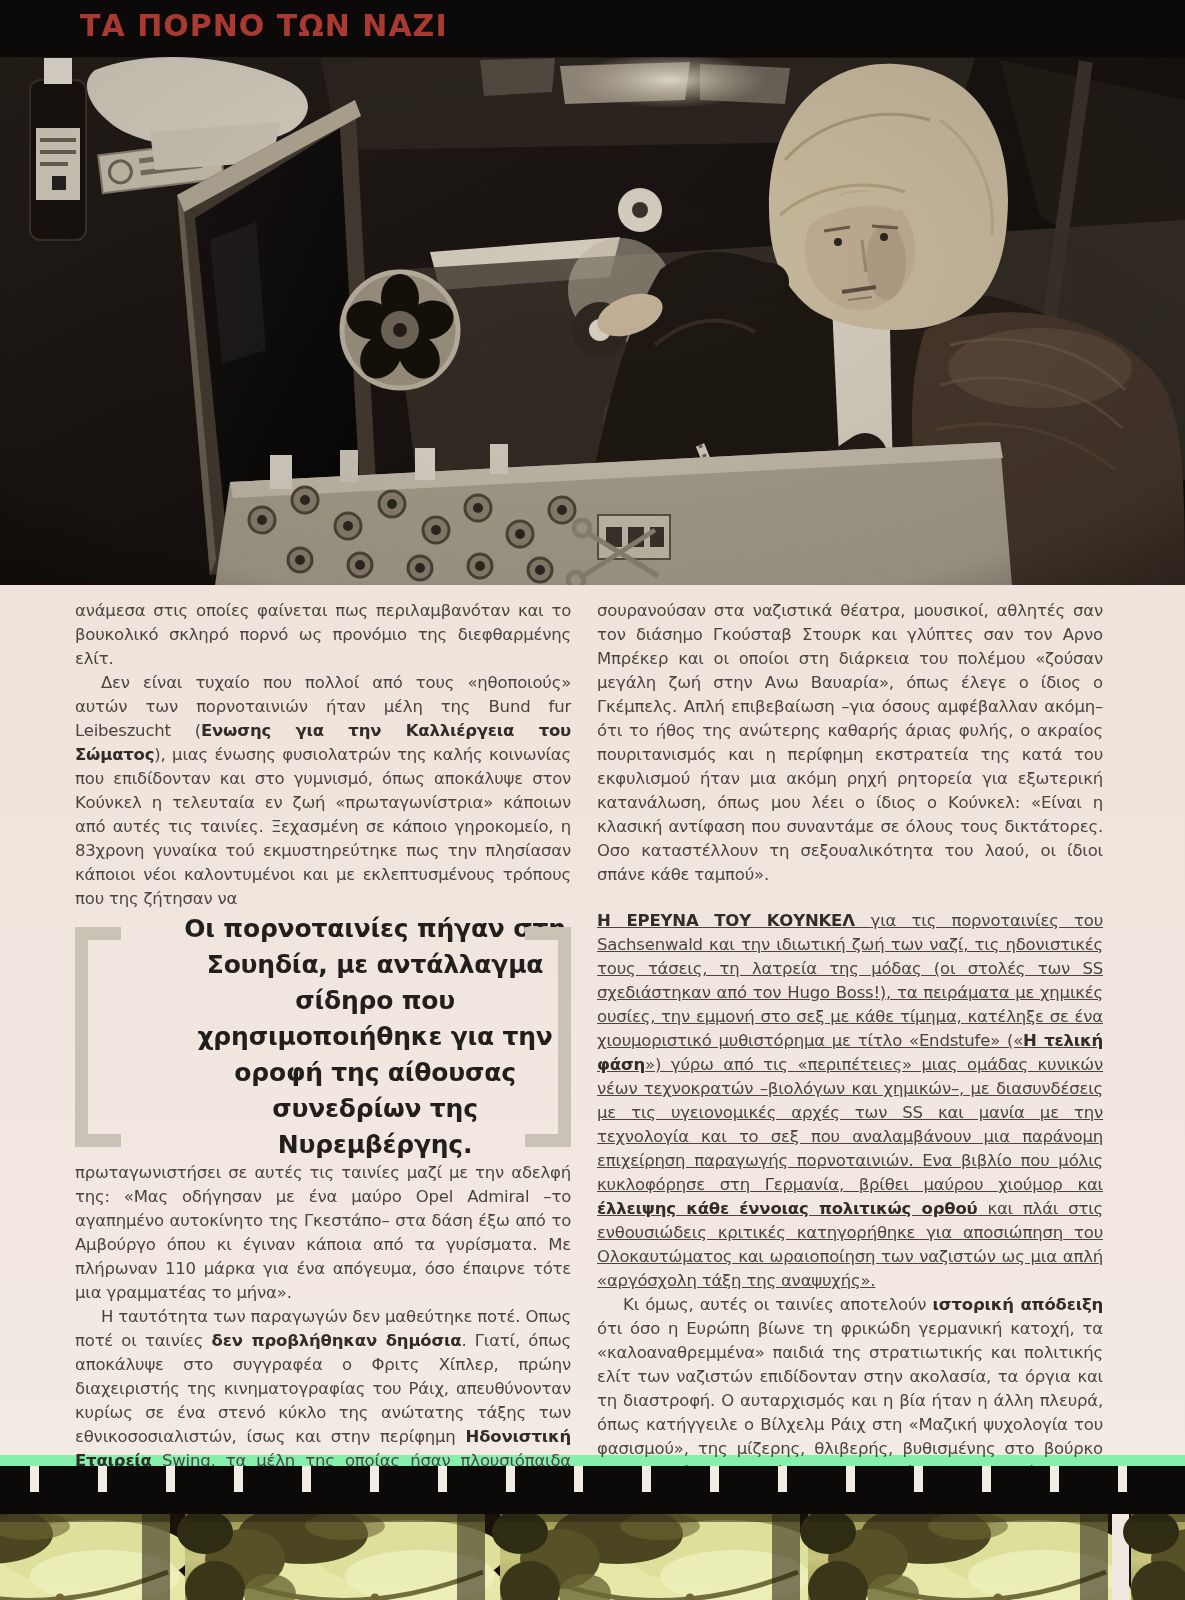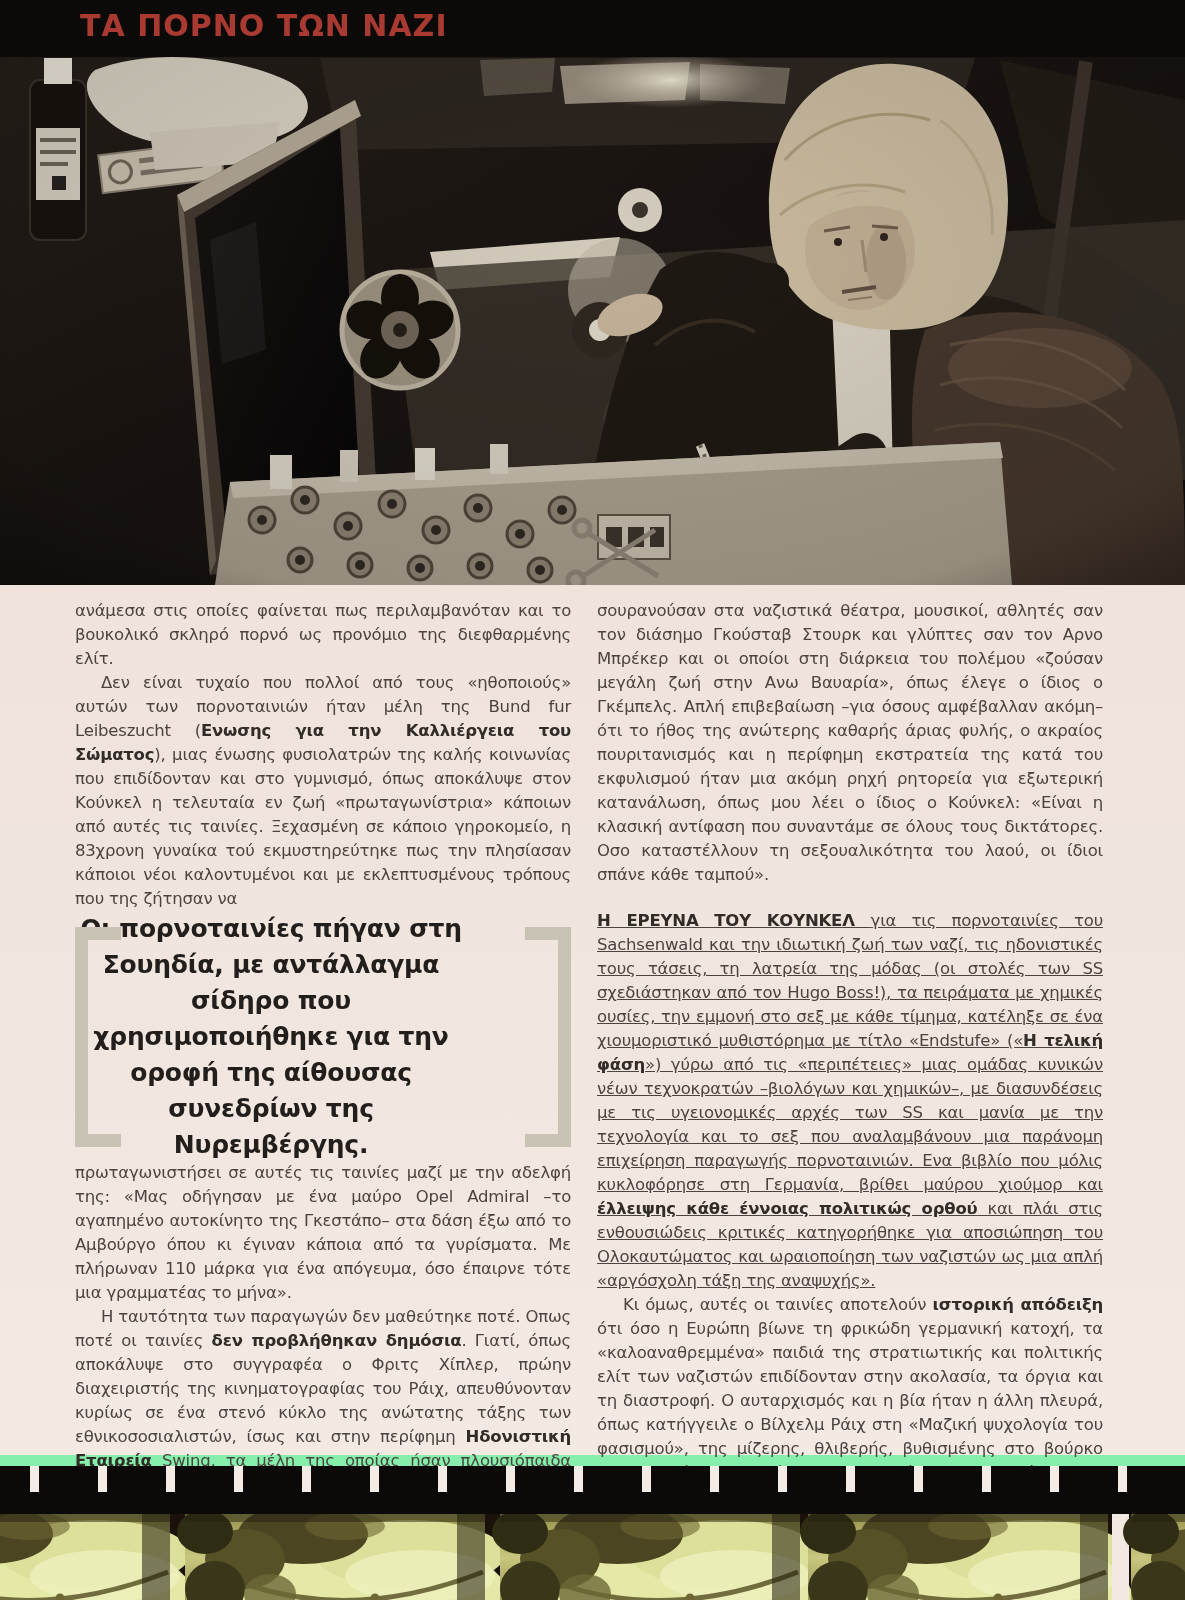--- a/index.html
+++ b/index.html
@@ -32,21 +32,21 @@
     color:#4b443e;
   }
   .body-p.indent{text-indent:26px;}
   .body-p.spaced{margin-top:22px;text-decoration:underline;}
   .body-p.last{position:relative;}
   .seg-b{font-weight:700;color:#322c27;}
   .seg-i{}
   
   .pull-quote{
     position:relative;margin:12px 0 10px 0;height:228px;
-    display:flex;align-items:center;justify-content:flex-start;
+    display:flex;align-items:center;justify-content:flex-end;
   }
   .quote-text{
     margin:0;max-width:392px;
     font-size:25px;line-height:36px;font-weight:700;
     text-align:center;color:#211e1b;letter-spacing:-0.2px;
   }
   .bracket{position:absolute;top:4px;bottom:4px;width:46px;box-sizing:border-box;}
   .bracket-left{left:0;border-left:13px solid #c9c3b5;border-top:13px solid #c9c3b5;border-bottom:13px solid #c9c3b5;}
   .bracket-right{right:0;border-right:13px solid #c9c3b5;border-top:13px solid #c9c3b5;border-bottom:13px solid #c9c3b5;}
   

